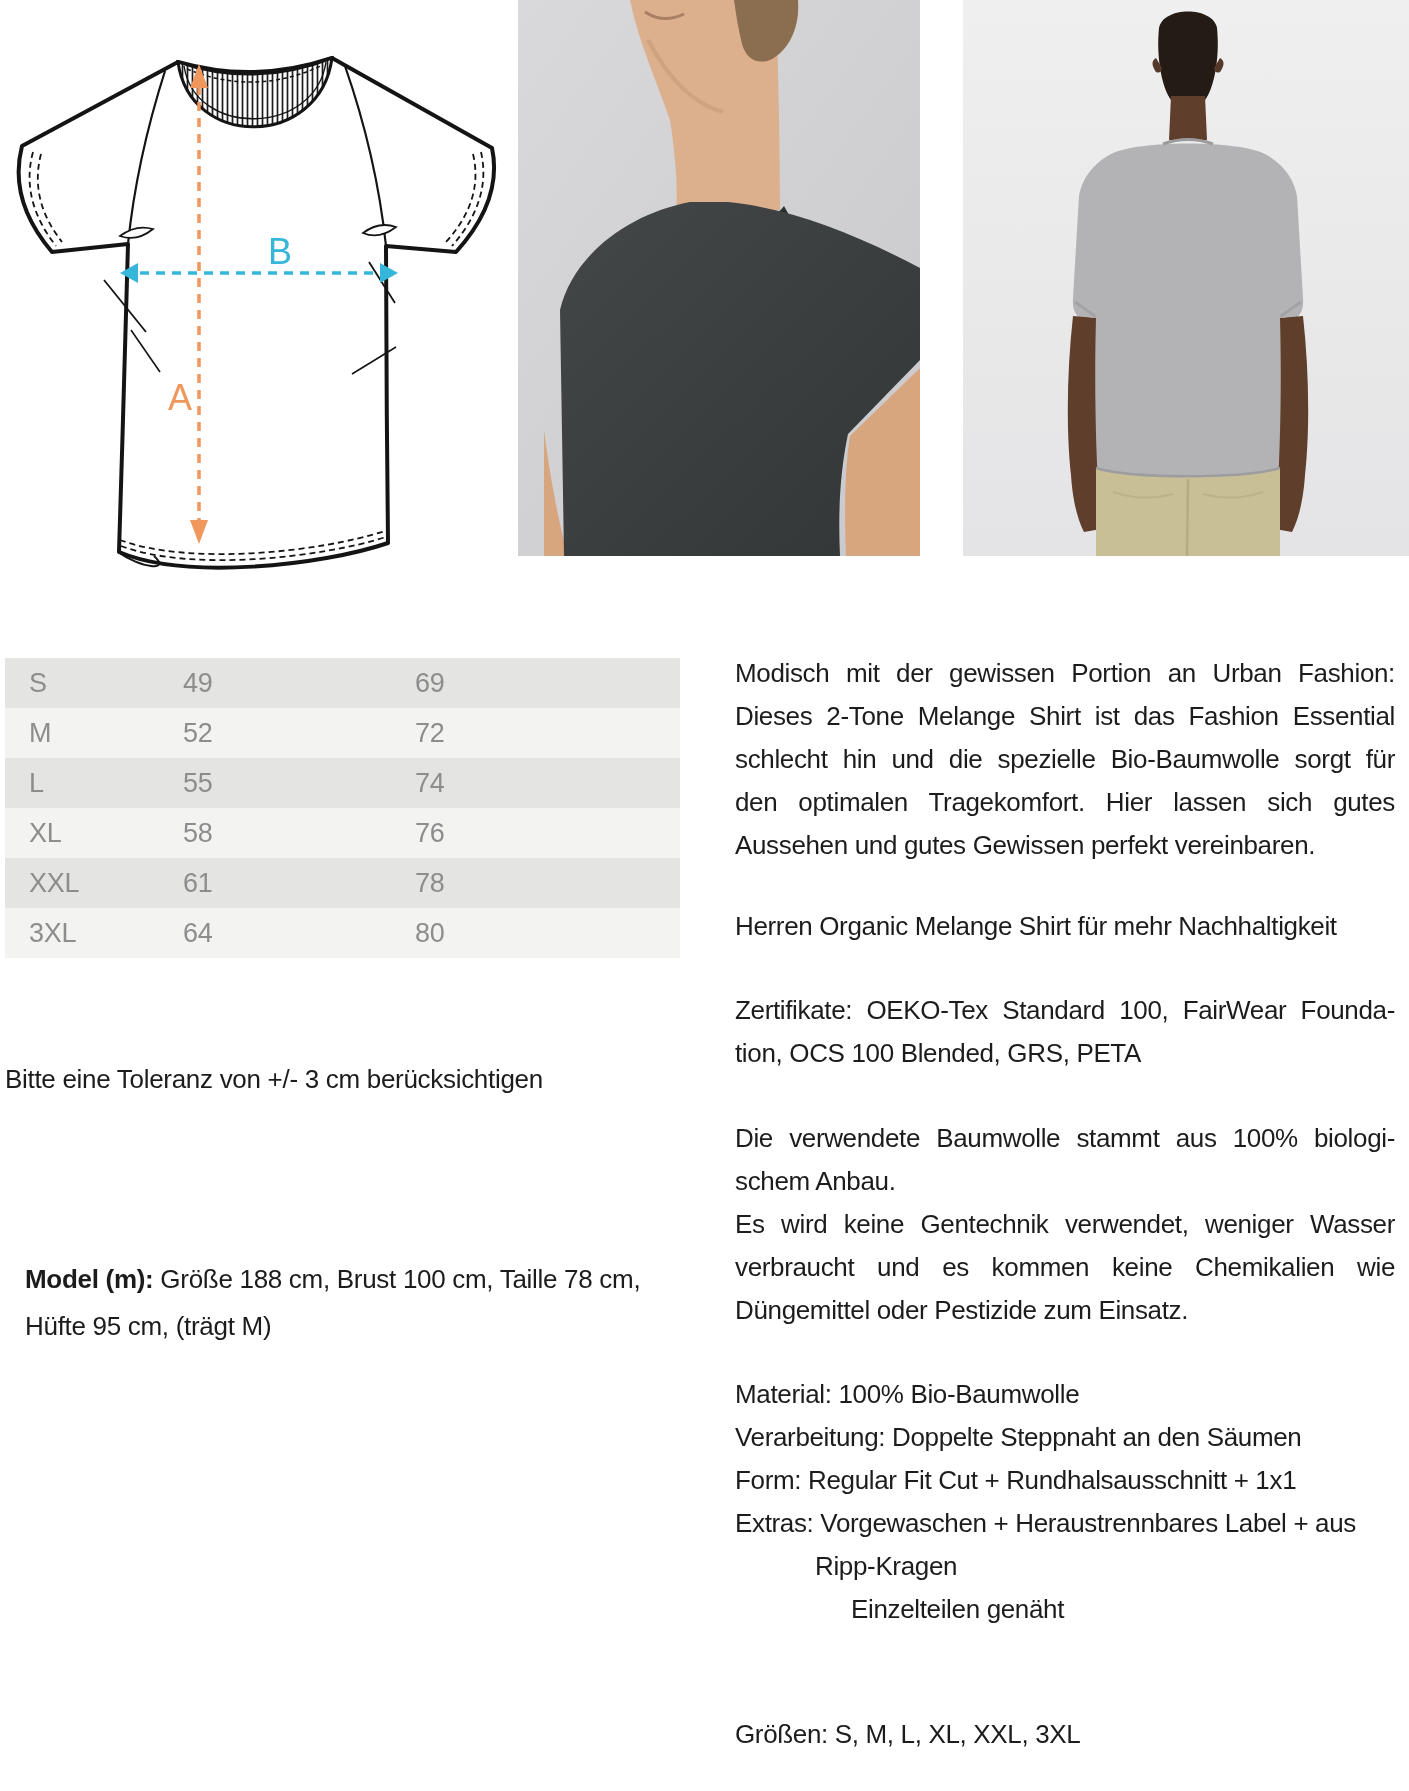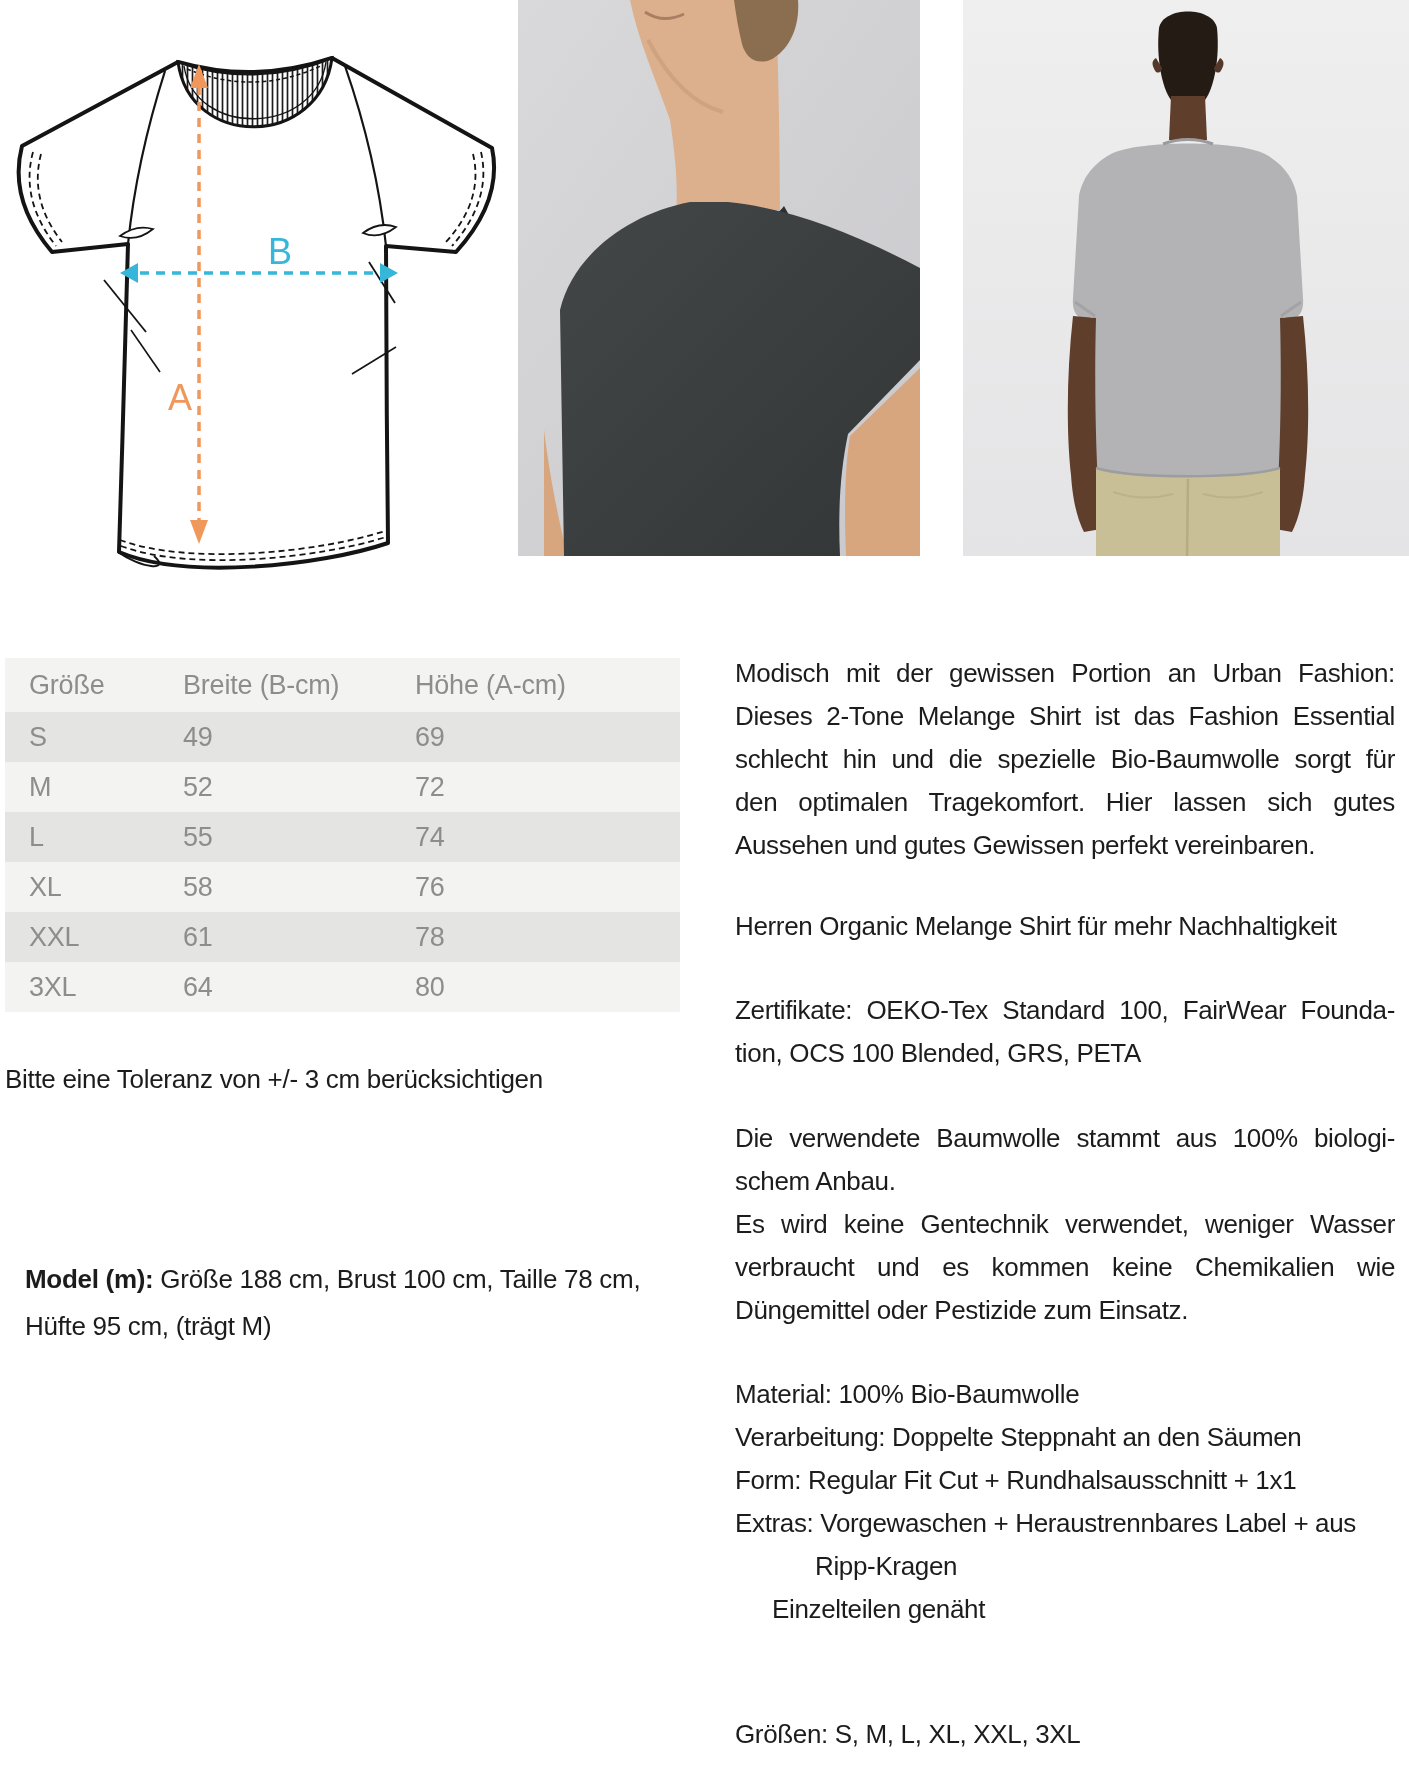--- a/index.html
+++ b/index.html
@@ -24,21 +24,21 @@
   .model{left:25px;top:1256px;font-size:26px;letter-spacing:-0.3px;line-height:47px;white-space:nowrap;color:#1c1c1c;}
   .model b{font-weight:bold;}
 
   
   .desc-block{left:735px;width:660px;}
   .b0{top:652px;} .b1{top:905px;} .b2{top:989px;} .b3{top:1117px;} .b4{top:1373px;} .b5{top:1713px;}
   .dline{font-size:26px;line-height:43px;letter-spacing:-0.35px;color:#1c1c1c;}
   .dline.j{text-align:justify;text-align-last:justify;}
   .dline.plain{white-space:nowrap;}
   .dline.ind80{margin-left:80px;}
-  .dline.ind92{margin-left:37px;}
+  .dline.ind92{margin-left:116px;}
 
   
   .photo{top:0;height:556px;overflow:hidden;}
   .photo-front{left:518px;width:402px;}
   .photo-back{left:963px;width:446px;}
   .photo svg{display:block;}
 
   
   .diagram{left:0;top:0;width:520px;height:600px;}
   .diagram text{font-family:"Liberation Sans","DejaVu Sans",sans-serif;}
@@ -170,25 +170,20 @@
   <path d="M133,468 C170,479 280,479 317,468 L317,556 L133,556 Z" fill="#c9bf96"></path>
   <path d="M225,479 L224,556" stroke="#b6ac82" stroke-width="2.5"></path>
   <path d="M150,492 Q180,502 210,494" fill="none" stroke="#bcb289" stroke-width="2"></path>
   <path d="M240,494 Q270,502 300,492" fill="none" stroke="#bcb289" stroke-width="2"></path>
 
   <path d="M133,468 C170,479 280,479 317,468" fill="none" stroke="#9d9d9f" stroke-width="2.5"></path>
 </svg>
 </div>
 
 <div class="abs size-table">
-  <div class="trow thead light">
-    <div class="tc c1">Größe</div>
-    <div class="tc">Breite (B-cm)</div>
-    <div class="tc">Höhe (A-cm)</div>
-  </div>
   <div class="trow dark">
     <div class="tc c1">S</div>
     <div class="tc">49</div>
     <div class="tc">69</div>
   </div>
   <div class="trow light">
     <div class="tc c1">M</div>
     <div class="tc">52</div>
     <div class="tc">72</div>
   </div>

